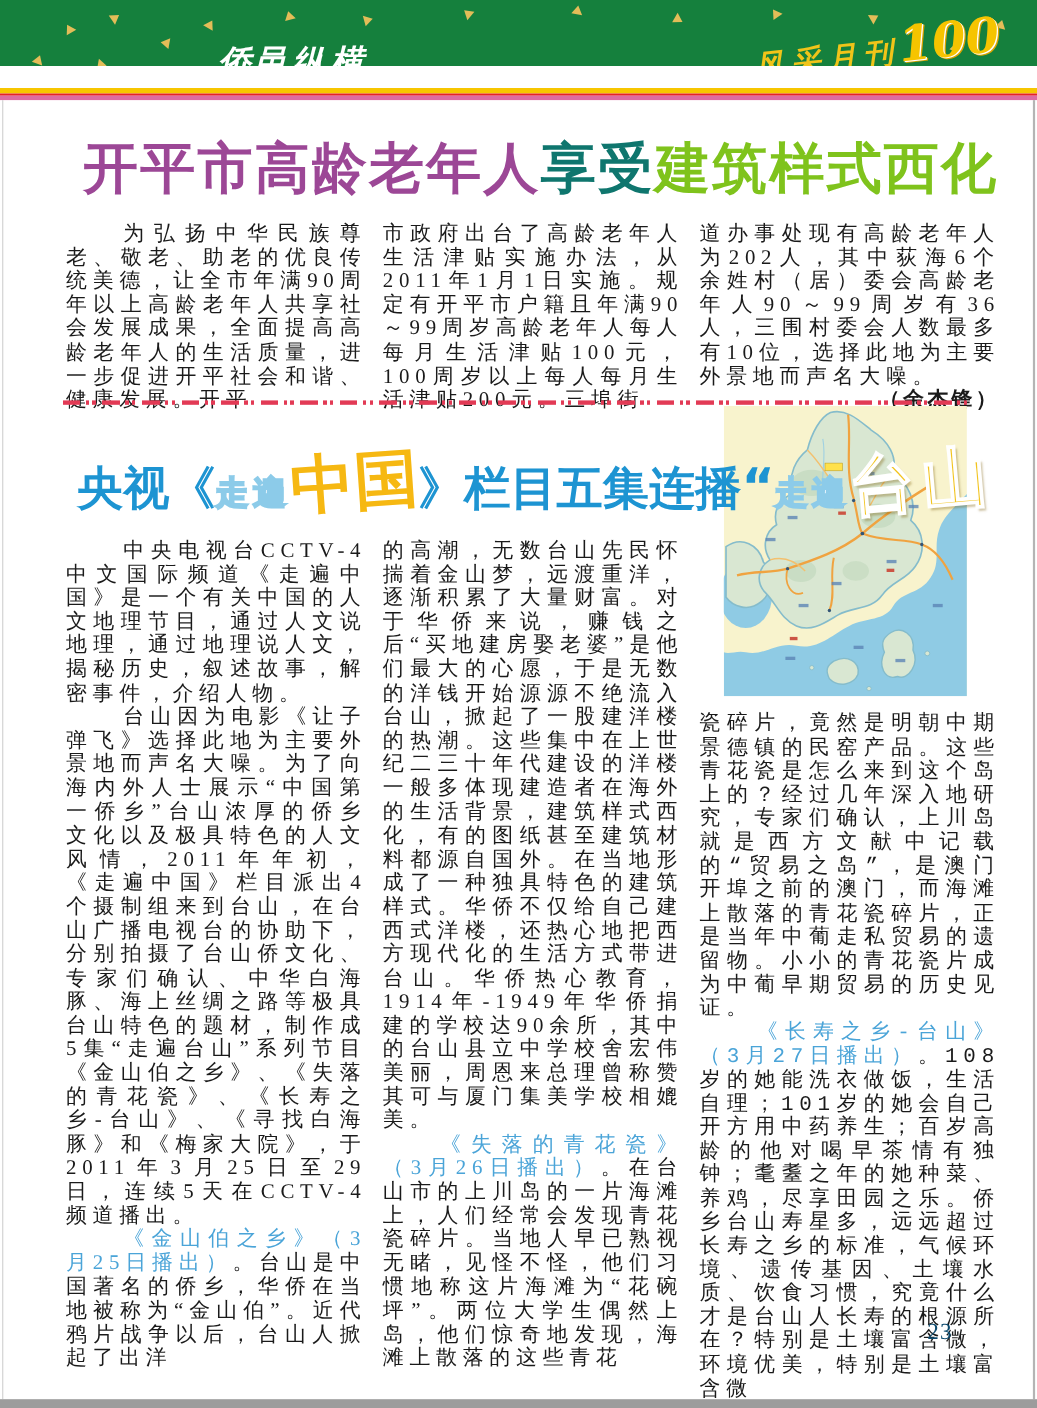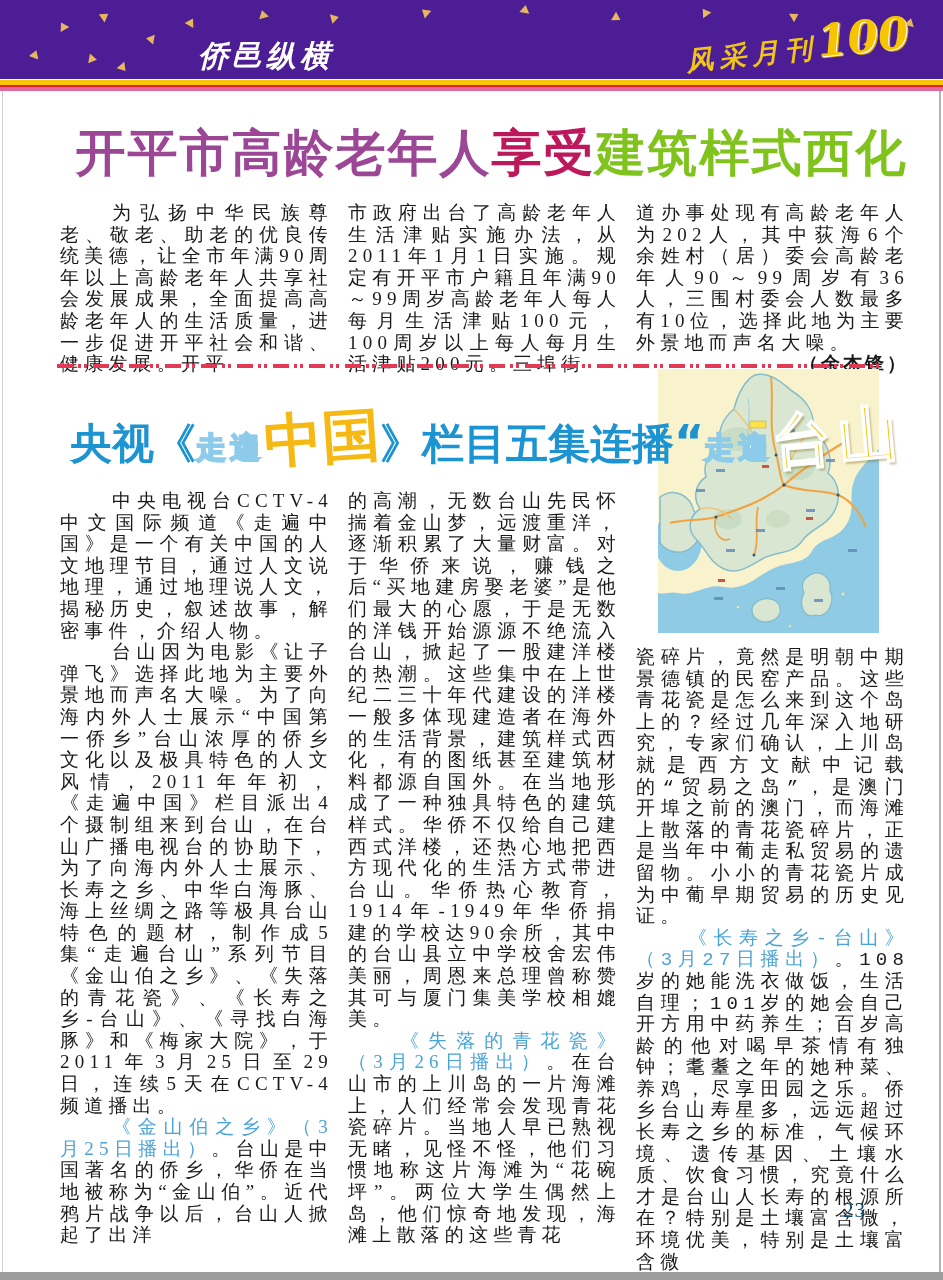--- a/index.html
+++ b/index.html
@@ -1,34 +1,34 @@
 <!DOCTYPE html>
 <html><head>
 <meta charset="utf-8">
 <style>
   html,body{margin:0;padding:0;background:#8f8f8f;}
   .page{
     position:relative;width:943px;height:1280px;background:#ffffff;
     overflow:hidden;font-family:"Liberation Serif","DejaVu Serif",serif;
   }
   
-  .header{position:absolute;left:0;top:0;width:943px;height:79px;background:#4c1d95;overflow:hidden;}
+  .header{position:absolute;left:0;top:0;width:943px;height:60px;background:#15803d;overflow:hidden;}
   .stripe-yellow{position:absolute;left:0;top:80px;width:943px;height:5px;background:#f7c600;}
   .stripe-red-thin{position:absolute;left:0;top:85px;width:943px;height:2px;background:#e62129;}
   .stripe-pink{position:absolute;left:0;top:87px;width:943px;height:4px;background:#dd6ba2;}
   .tri{position:absolute;width:0;height:0;border-left:5px solid transparent;border-right:5px solid transparent;border-bottom:8px solid #eec05a;opacity:.95;}
   .brand-cn{position:absolute;left:198px;top:36px;color:#ffffff;font-size:30px;font-weight:bold;font-style:italic;letter-spacing:4px;font-family:"DejaVu Serif","Liberation Serif",serif;}
   .brand-en{position:absolute;left:322px;top:34px;color:#ffffff;font-size:31px;font-family:"Liberation Sans","DejaVu Sans",sans-serif;letter-spacing:.5px;}
   .masthead{position:absolute;right:34px;top:18px;transform:rotate(-6deg);white-space:nowrap;}
   .masthead-script{color:#f0c419;font-size:27px;font-weight:bold;font-style:italic;letter-spacing:6px;font-family:"DejaVu Serif","Liberation Serif",serif;}
   .masthead-num{color:#f6c400;font-size:44px;font-weight:bold;font-style:italic;font-family:"DejaVu Serif","Liberation Serif",serif;text-shadow:1px 1px 0 #fff,2px 2px 0 #d9a400;}
   
   .a1-title{position:absolute;left:0;top:120px;width:943px;margin:0;text-align:center;font-size:50px;font-weight:900;letter-spacing:2px;font-family:"DejaVu Sans","Liberation Sans",sans-serif;white-space:nowrap;}
   .t-purple{color:#9c4796;margin-left:40px;}
-  .t-red{color:#be185d;}
+  .t-red{color:#0f766e;}
   .t-green{color:#7fc31c;}
   .body-cols{position:absolute;left:60px;width:850px;display:flex;gap:15px;}
   .a1-body{top:202px;}
   .col{width:273px;font-size:19px;line-height:21.6px;letter-spacing:5.2px;text-align:justify;color:#1a1a1a;}
   .col p{margin:0;}
   .indent{text-indent:52px;}
   .byline{float:right;font-weight:bold;letter-spacing:3px;}
   
   .divider{position:absolute;left:57px;top:364px;width:822px;height:4px;
     background:repeating-linear-gradient(90deg,#e23a55 0 16px,transparent 16px 21px,#e23a55 21px 24px,transparent 24px 27px,#e23a55 27px 30px,transparent 30px 36px);}
@@ -149,21 +149,21 @@
           <circle cx="96" cy="186" r="1.5"></circle>
       </g>
     </svg>
   </div>
 
   <h2 class="a2-title"><span class="t2-blue">央视《</span><span class="t2-outline">走遍</span><span class="t2-gold1">中国</span><span class="t2-blue">》栏目五集连播</span><span class="t2-quote">“</span><span class="t2-outline">走遍</span><span class="t2-gold2">台山</span></h2>
 
   <div class="body-cols a2-body">
     <div class="col">
       <p class="indent">中央电视台CCTV-4中文国际频道《走遍中国》是一个有关中国的人文地理节目，通过人文说地理，通过地理说人文，揭秘历史，叙述故事，解密事件，介绍人物。</p>
-      <p class="indent">台山因为电影《让子弹飞》选择此地为主要外景地而声名大噪。为了向海内外人士展示“中国第一侨乡”台山浓厚的侨乡文化以及极具特色的人文风情，2011年年初，《走遍中国》栏目派出4个摄制组来到台山，在台山广播电视台的协助下，为了向海内外人士展示、长寿之乡、中华白海豚、海上丝绸之路等极具台山特色的题材，制作成5集“走遍台山”系列节目《金山伯之乡》、《失落的青花瓷》、《长寿之乡-台山》、《寻找白海豚》和《梅家大院》，于2011年3月25日至29日，连续5天在CCTV-4频道播出。</p>
+      <p class="indent">台山因为电影《让子弹飞》选择此地为主要外景地而声名大噪。为了向海内外人士展示“中国第一侨乡”台山浓厚的侨乡文化以及极具特色的人文风情，2011年年初，《走遍中国》栏目派出4个摄制组来到台山，在台山广播电视台的协助下，分别拍摄了台山侨文化、专家们确认、中华白海豚、海上丝绸之路等极具台山特色的题材，制作成5集“走遍台山”系列节目《金山伯之乡》、《失落的青花瓷》、《长寿之乡-台山》、《寻找白海豚》和《梅家大院》，于2011年3月25日至29日，连续5天在CCTV-4频道播出。</p>
       <p class="indent"><span class="blue">《金山伯之乡》（3月25日播出）</span><span>。台山是中国著名的侨乡，华侨在当地被称为“金山伯”。近代鸦片战争以后，台山人掀起了出洋</span></p>
     </div>
     <div class="col">
       <p>的高潮，无数台山先民怀揣着金山梦，远渡重洋，逐渐积累了大量财富。对于华侨来说，赚钱之后“买地建房娶老婆”是他们最大的心愿，于是无数的洋钱开始源源不绝流入台山，掀起了一股建洋楼的热潮。这些集中在上世纪二三十年代建设的洋楼一般多体现建造者在海外的生活背景，建筑样式西化，有的图纸甚至建筑材料都源自国外。在当地形成了一种独具特色的建筑样式。华侨不仅给自己建西式洋楼，还热心地把西方现代化的生活方式带进台山。华侨热心教育，1914年-1949年华侨捐建的学校达90余所，其中的台山县立中学校舍宏伟美丽，周恩来总理曾称赞其可与厦门集美学校相媲美。</p>
       <p class="indent"><span class="blue">《失落的青花瓷》（3月26日播出）</span><span>。在台山市的上川岛的一片海滩上，人们经常会发现青花瓷碎片。当地人早已熟视无睹，见怪不怪，他们习惯地称这片海滩为“花碗坪”。两位大学生偶然上岛，他们惊奇地发现，海滩上散落的这些青花</span></p>
     </div>
     <div class="col pad-map">
       <p>瓷碎片，竟然是明朝中期景德镇的民窑产品。这些青花瓷是怎么来到这个岛上的？经过几年深入地研究，专家们确认，上川岛就是西方文献中记载的“贸易之岛”，是澳门开埠之前的澳门，而海滩上散落的青花瓷碎片，正是当年中葡走私贸易的遗留物。小小的青花瓷片成为中葡早期贸易的历史见证。</p>
       <p class="indent"><span class="blue">《长寿之乡-台山》（3月27日播出）</span><span>。108岁的她能洗衣做饭，生活自理；101岁的她会自己开方用中药养生；百岁高龄的他对喝早茶情有独钟；耄耋之年的她种菜、养鸡，尽享田园之乐。侨乡台山寿星多，远远超过长寿之乡的标准，气候环境、遗传基因、土壤水质、饮食习惯，究竟什么才是台山人长寿的根源所在？特别是土壤富含微，环境优美，特别是土壤富含微</span></p>
     </div>

